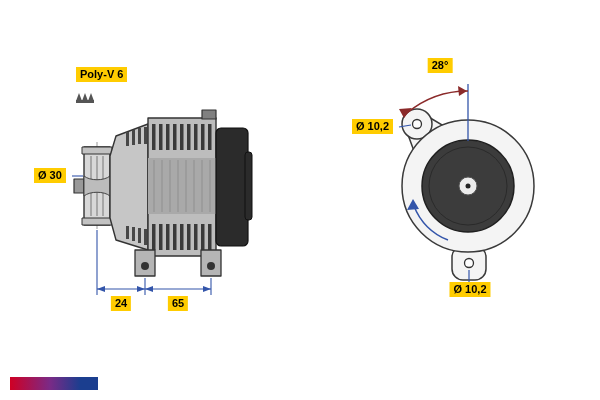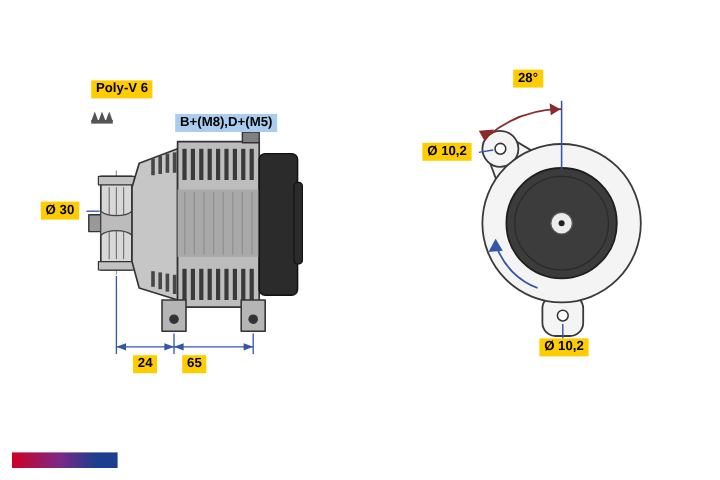--- a/index.html
+++ b/index.html
@@ -165,22 +165,21 @@
       <line x1="399" y1="127" x2="411" y2="125" stroke="#3355aa" stroke-width="1.2"></line>
 
       <line x1="469" y1="282" x2="469" y2="270" stroke="#3355aa" stroke-width="1.2"></line>
 
       <path d="M414,206 A58,58 0 0 0 448,240" fill="none" stroke="#3355aa" stroke-width="1.5"></path>
       <polygon points="413,199 407,210 419,209" fill="#3355aa"></polygon>
     </g>
   </svg>
 
   <div class="lbl" style="left:76px;top:67px">Poly-V 6</div>
-  <div class="lbl blue" style="left:146px;top:95px">B+(M8),D+(M5)</div>
   <div class="lbl" style="left:34px;top:168px">Ø 30</div>
   <div class="lbl ctr" style="left:121px;top:296px">24</div>
-  <div class="lbl ctr" style="left:162px;top:296px">65</div>
+  <div class="lbl ctr" style="left:178px;top:296px">65</div>
   <div class="lbl ctr" style="left:440px;top:58px">28°</div>
   <div class="lbl" style="left:352px;top:119px">Ø 10,2</div>
   <div class="lbl ctr" style="left:470px;top:282px">Ø 10,2</div>
 
   <div class="bosch-bar"></div>
 </div>
 
 </body></html>

